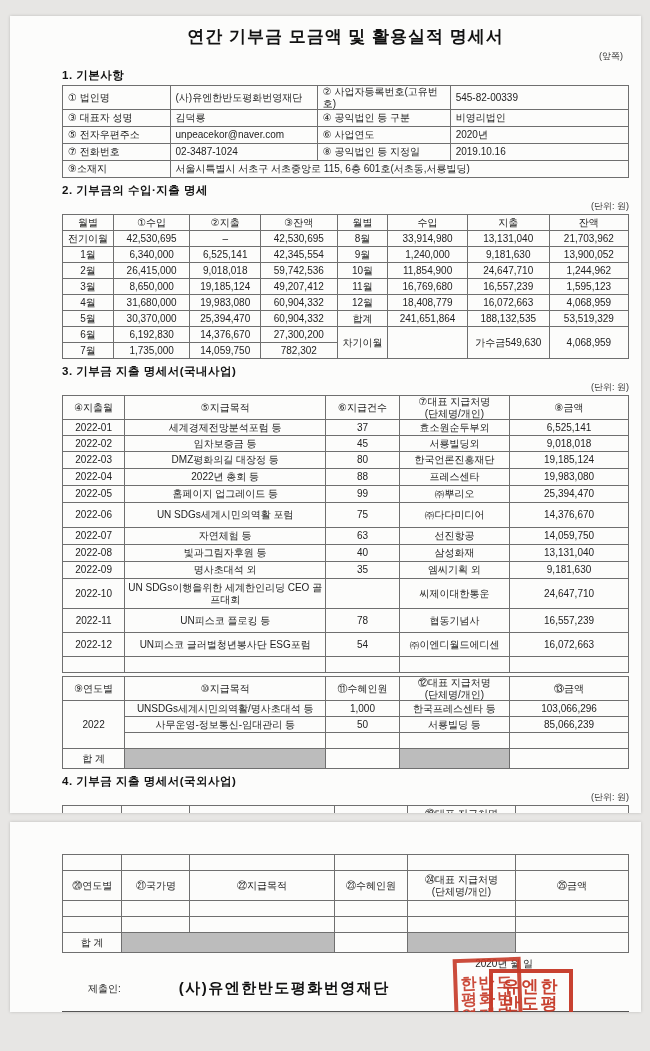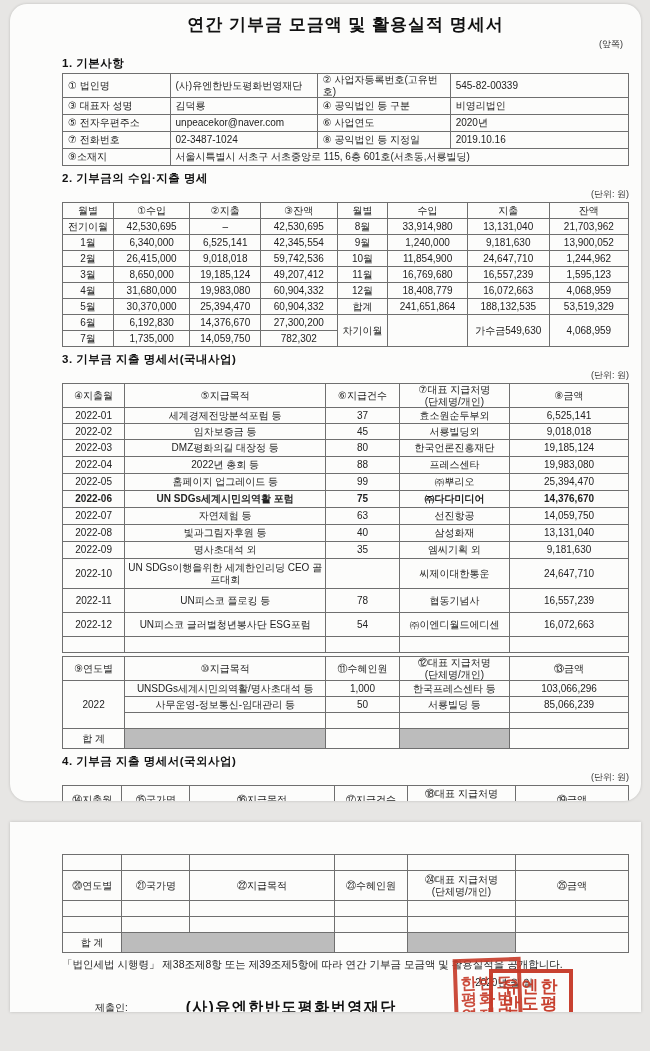--- a/index.html
+++ b/index.html
@@ -7,41 +7,41 @@
     width:650px;height:1051px;position:relative;overflow:hidden;
     background:#e7e6e4;
     font-family:"Liberation Sans","DejaVu Sans",sans-serif;
     color:#1c1c1c;
   }
   .page{
     position:absolute;left:10px;width:631px;background:#fcfcfb;
     box-shadow:0 0 3px rgba(0,0,0,.18);
     overflow:hidden;
   }
-  #page1{top:4px;height:797px;border-radius:17px;}
+  #page1{top:16px;height:797px;}
   #page2{top:822px;height:190px;}
   .content{padding:5px 12px 0 52px;}
   .content2{padding:32px 12px 0 52px;}
   .doc-title{
     text-align:center;font-size:17px;font-weight:bold;letter-spacing:1px;
     margin:4px 0 2px 0;color:#111;
   }
   .front-label{text-align:right;font-size:9px;color:#333;margin:0 6px 3px 0;}
   .sec-heading{font-size:11.5px;font-weight:bold;color:#111;margin:5px 0 2px 0;letter-spacing:.5px;}
   .unit-label{text-align:right;font-size:9px;color:#333;margin:0 0 1px 0;}
   table{border-collapse:collapse;width:100%;table-layout:fixed;margin-bottom:3px;}
   td{
     border:1px solid #6f6f6f;font-size:10px;padding:0 2px;text-align:center;
     height:15px;line-height:1.15;white-space:pre-line;overflow:hidden;color:#222;
   }
   .t-s1 td{text-align:left;padding-left:5px;height:16px;}
   td.gray{background:#bcbcbc;}
   .legal-text{font-size:10.5px;line-height:1.55;margin:3px 0 0 0;color:#1c1c1c;}
   .date-line{text-align:right;font-size:10px;margin:4px 96px 0 0;color:#222;}
-  .submitter-row{display:flex;align-items:center;margin:8px 0 0 33px;}
+  .submitter-row{display:flex;align-items:center;margin:8px 0 0 26px;}
   .submitter-label{font-size:10px;color:#222;}
   .submitter-name{font-size:15px;font-weight:600;letter-spacing:1.5px;margin-left:58px;color:#111;}
   .footer-rule{border-top:1.5px solid #555;margin-top:13px;}
   .paper-spec{text-align:right;font-size:8px;color:#333;padding:3px 2px 0 0;}
   .stamp{
     position:absolute;border:4px solid #c63a28;color:#c63a28;
     display:flex;flex-direction:column;align-items:center;justify-content:center;
     font-weight:bold;line-height:1.02;letter-spacing:2px;text-align:center;
   }
   .stamp .small{font-size:7px;letter-spacing:0;margin-top:2px;}
@@ -246,21 +246,21 @@
             <td>프레스센타</td>
             <td>19,983,080</td>
           </tr>
           <tr style="height: 17px;">
             <td>2022-05</td>
             <td>홈페이지 업그레이드 등</td>
             <td>99</td>
             <td>㈜뿌리오</td>
             <td>25,394,470</td>
           </tr>
-          <tr style="height: 17px; font-weight: bold;">
+          <tr style="height: 25px;">
             <td>2022-06</td>
             <td>UN SDGs세계시민의역활 포럼</td>
             <td>75</td>
             <td>㈜다다미디어</td>
             <td>14,376,670</td>
           </tr>
           <tr style="height: 17px;">
             <td>2022-07</td>
             <td>자연체험 등</td>
             <td>63</td>
@@ -431,21 +431,20 @@
           </tr>
           <tr style="height: 20px;">
             <td>합 계</td>
             <td colspan="2" class="gray"></td>
             <td></td>
             <td class="gray"></td>
             <td></td>
           </tr>
         </tbody>
       </table>
-    <p class="legal-text">「법인세법 시행령」 제38조제8항 또는 제39조제5항에 따라 연간 기부금 모금액 및 활용실적을 공개합니다.</p>
     <div class="date-line">2020년    월    일</div>
     <div class="submitter-row">
       <span class="submitter-label">제출인:</span>
       <span class="submitter-name">(사)유엔한반도평화번영재단</span>
     </div>
     <div class="footer-rule"></div>
     <div class="paper-spec">210㎜×297㎜[백상지 80g/㎡ 또는 중질지 80g/㎡]</div>
   </div>
 
   <div class="stamp" id="stamp-back">

